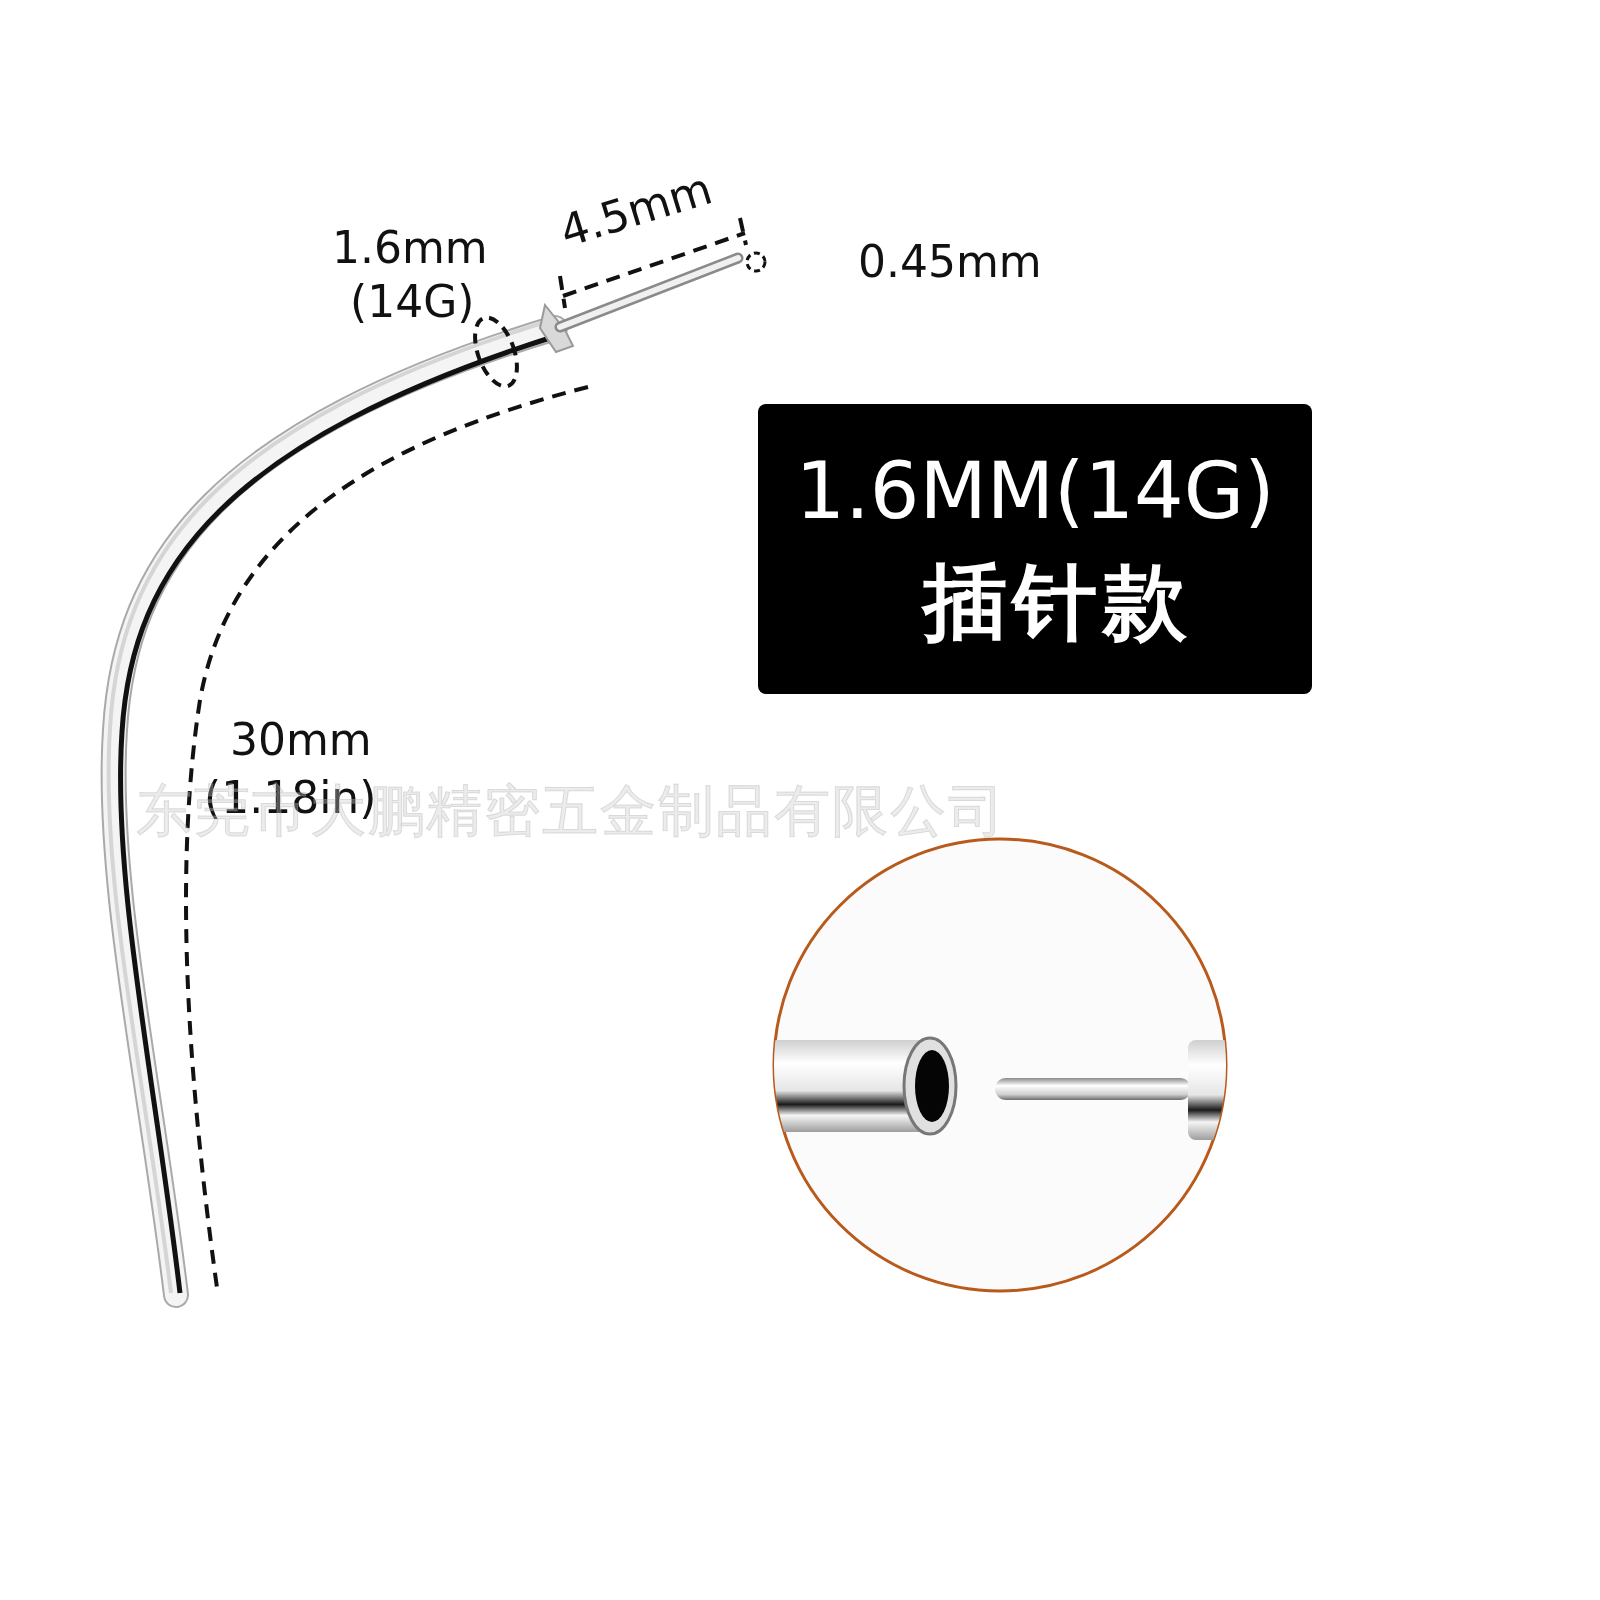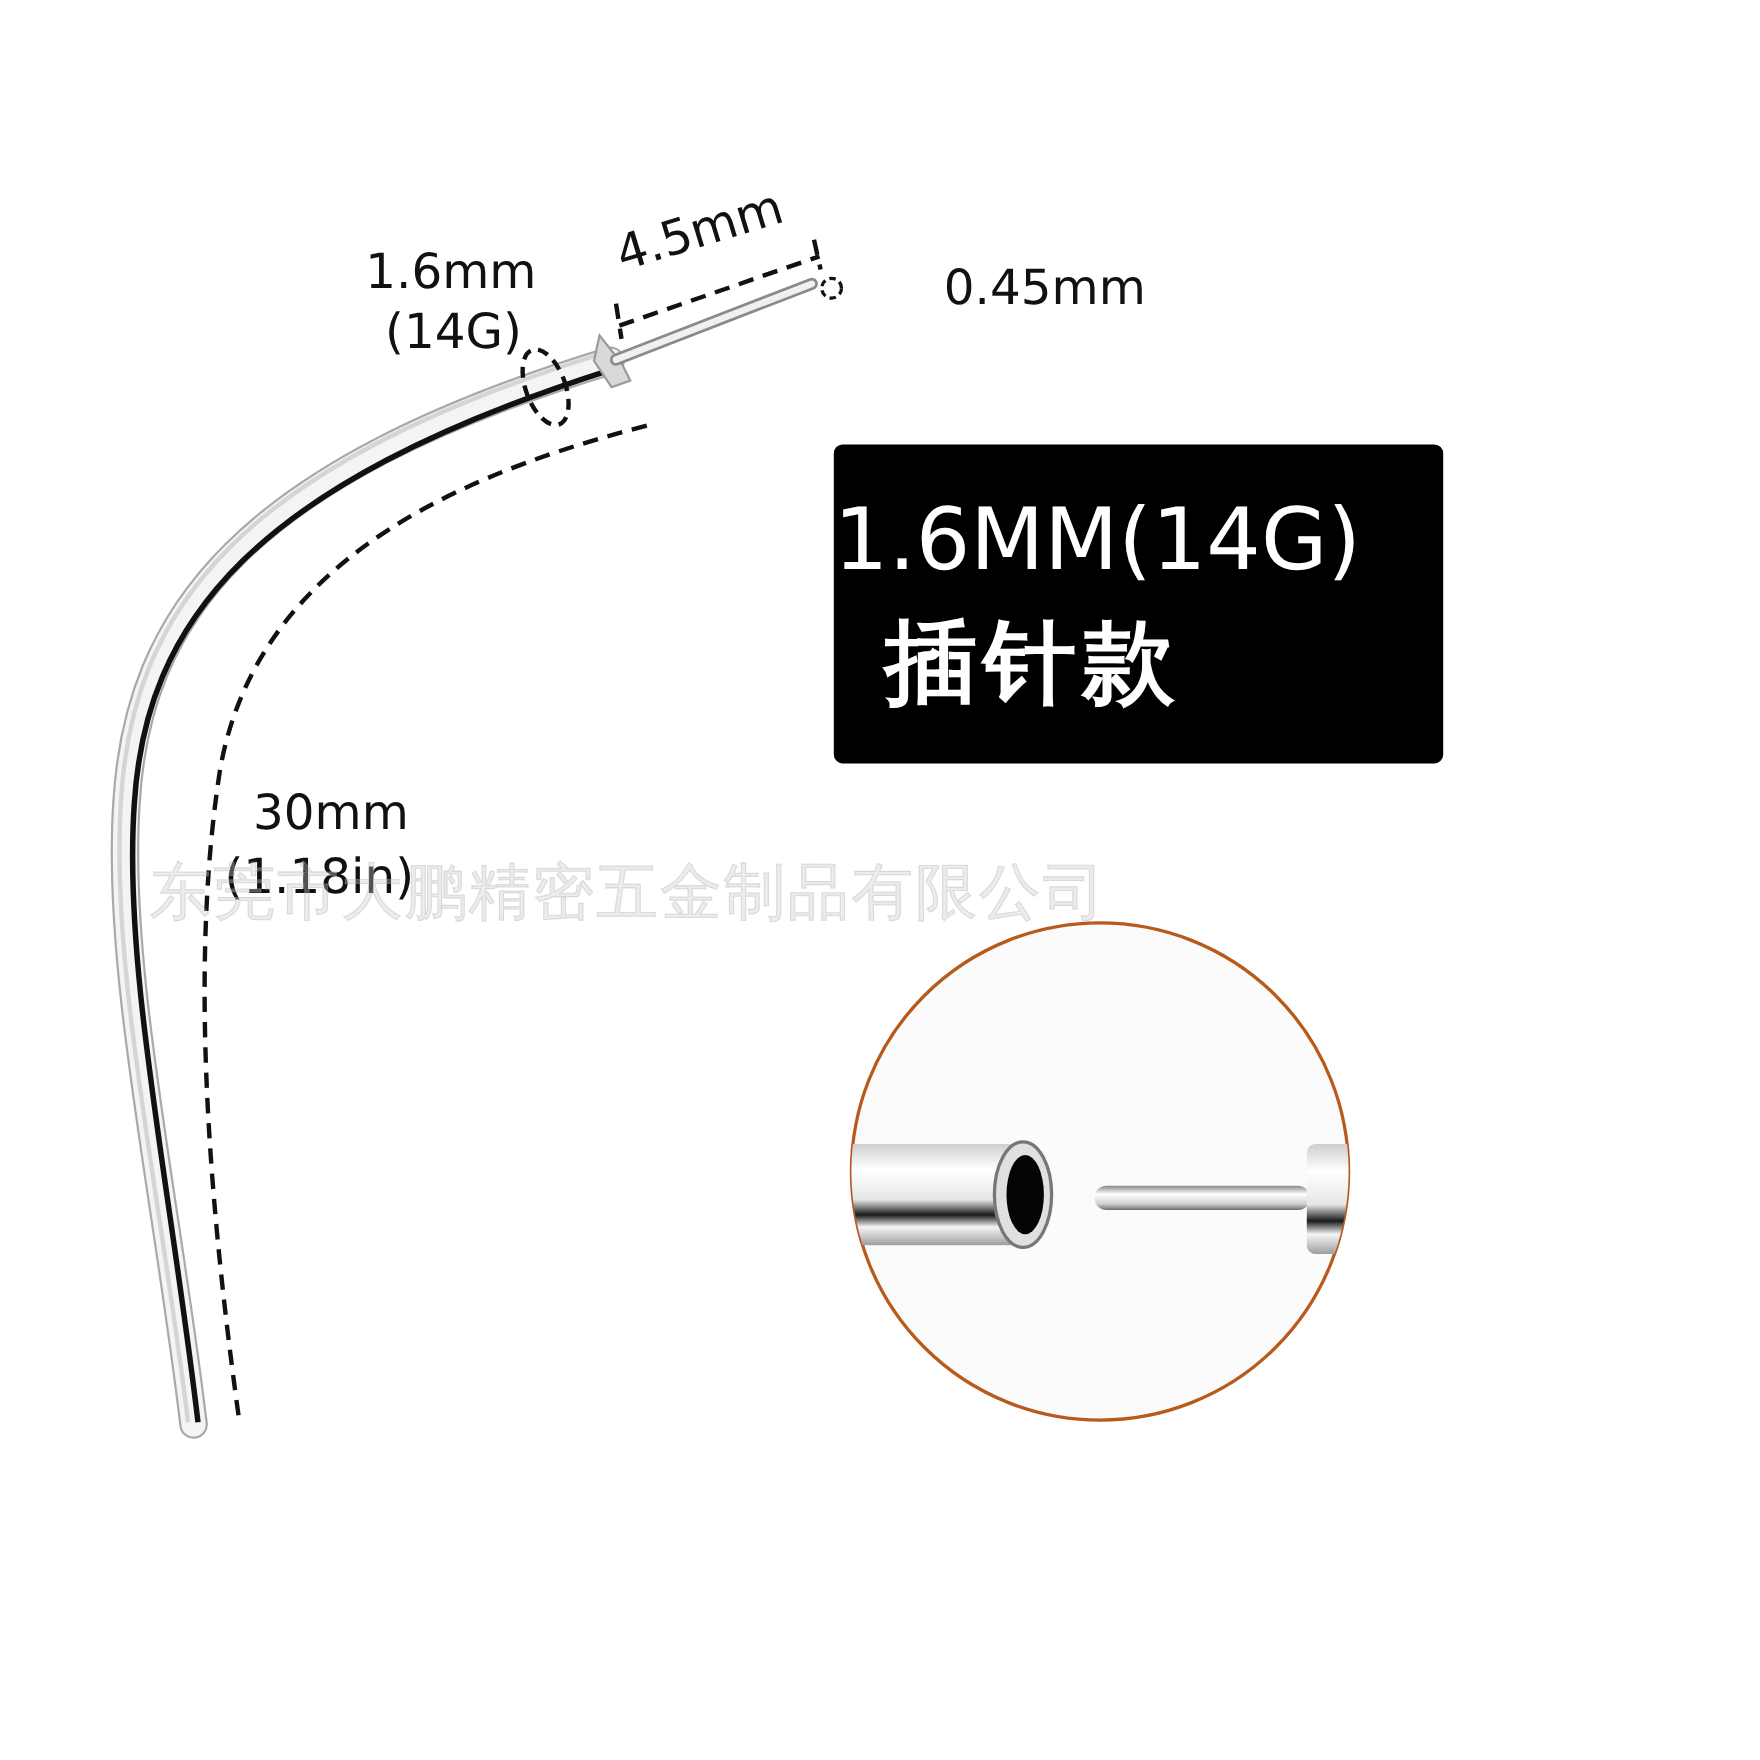--- a/index.html
+++ b/index.html
@@ -2,21 +2,21 @@
 <html><head>
 <meta charset="utf-8">
 <style>
   html, body { margin: 0; padding: 0; background: #ffffff; }
   body { width: 1600px; height: 1600px; position: relative; overflow: hidden;
          font-family: "Liberation Sans", "DejaVu Sans", sans-serif; }
   .canvas { position: absolute; left: 0; top: 0; width: 1600px; height: 1600px; }
   .lbl { position: absolute; color: #111; font-family: "DejaVu Sans", sans-serif;
          font-size: 44px; line-height: 1; white-space: nowrap; }
   .badge { position: absolute; left: 758px; top: 404px; width: 554px; height: 290px;
-           background: #000; border-radius: 8px; color: #fff; }
+           background: #000; border-radius: 8px; color: #fff; text-align: center; }
   .badge-line1 { display: block; font-family: "DejaVu Sans", sans-serif; font-size: 78px;
                  line-height: 1; margin-top: 48px; letter-spacing: 0px; }
   .badge-line2 { display: block; font-family: "DejaVu Sans", sans-serif; font-size: 84px;
                  font-weight: bold; line-height: 1; margin-top: 30px; letter-spacing: 6px; padding-left: 46px; }
   .watermark { position: absolute; left: 136px; top: 774px; font-size: 56px;
                color: rgba(200,200,200,0.35); font-family: "DejaVu Sans", sans-serif;
                letter-spacing: 2px; white-space: nowrap; -webkit-text-stroke: 1px rgba(170,170,170,0.35); }
 </style>
 </head>
 <body>

